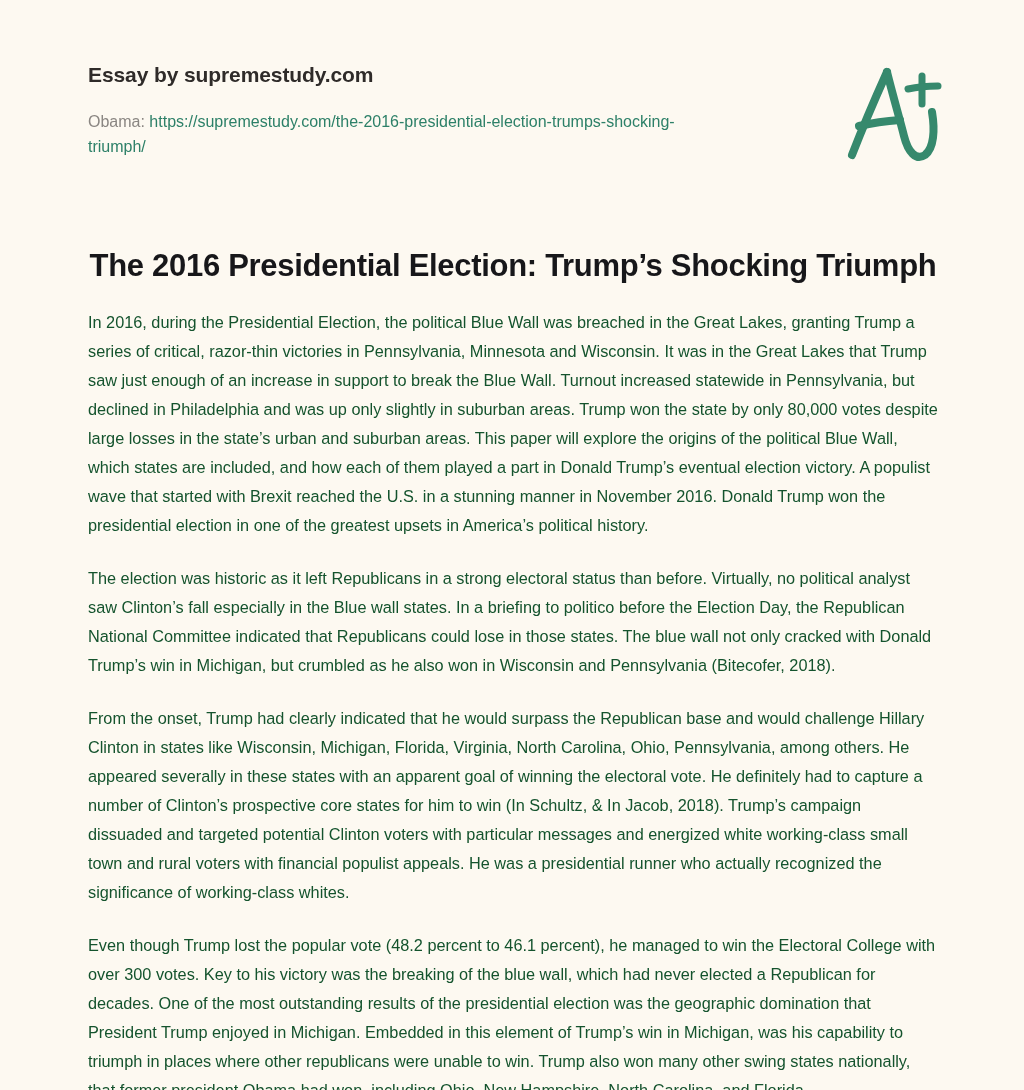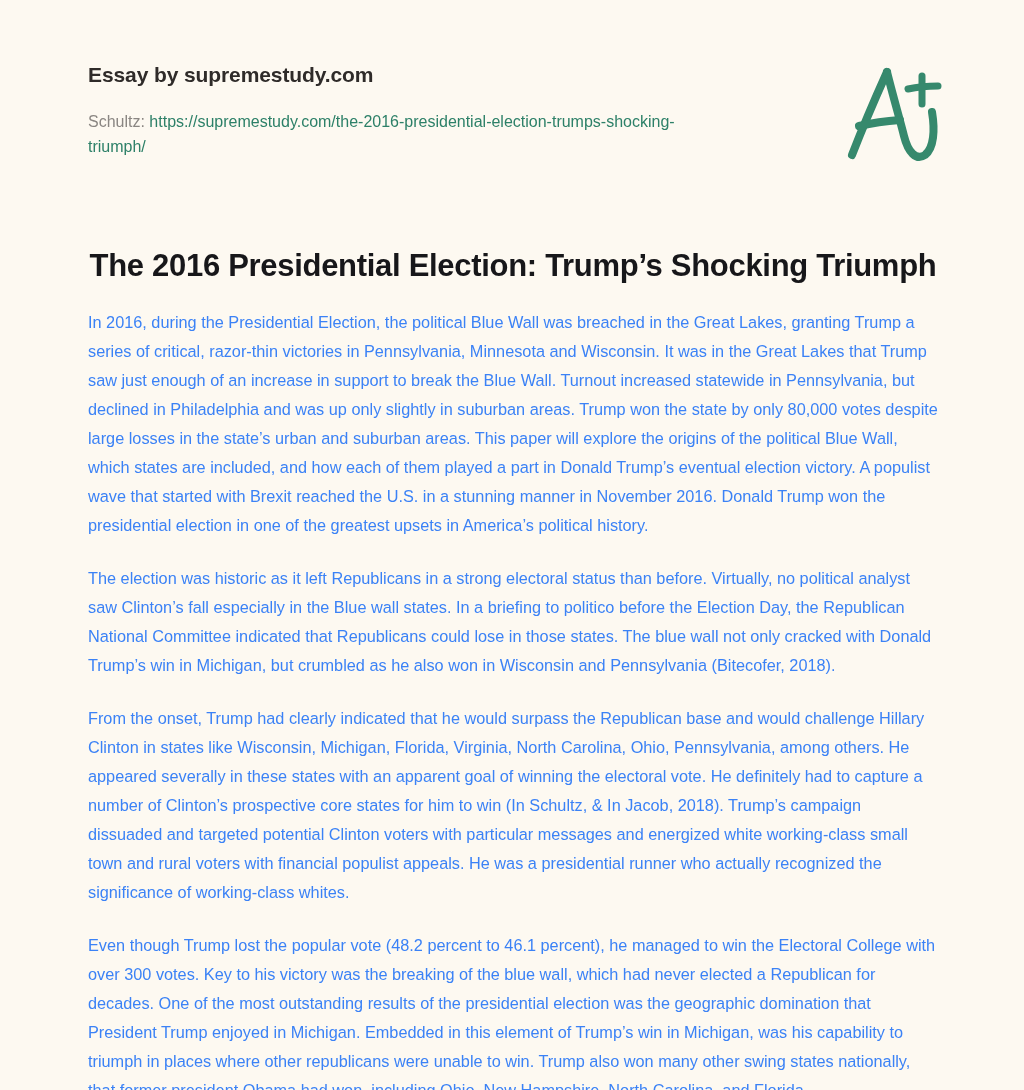--- a/index.html
+++ b/index.html
@@ -85,36 +85,36 @@
     letter-spacing: -0.3px;
     text-align: center;
   }
   .body-copy {
     margin-top: 24px;
   }
   .body-copy p {
     margin: 0 0 24px 0;
     font-size: 16.3px;
     line-height: 1.78;
-    color: #3b82f6;
+    color: #14532d;
     text-align: left;
   }
   .body-copy p:last-child {
     margin-bottom: 0;
   }
 </style>
 </head>
 <body>
 
 <div class="page">
 
   <div class="header">
     <div class="site-byline">Essay by supremestudy.com</div>
     <p class="source-line">
-      <span class="source-label">Schultz: </span><a class="source-url" href="#">https://supremestudy.com/the-2016-presidential-election-trumps-shocking-triumph/</a>
+      <span class="source-label">Obama: </span><a class="source-url" href="#">https://supremestudy.com/the-2016-presidential-election-trumps-shocking-triumph/</a>
     </p>
   </div>
 
   <div class="logo">
     <svg viewBox="0 0 118 112" xmlns="http://www.w3.org/2000/svg">
       <g fill="none" stroke="#36896d" stroke-linecap="round" stroke-linejoin="round">
 
         <path d="M53 10 C 44 30, 30 62, 18 93" stroke-width="8"></path>
 
         <path d="M53 10 C 59 34, 66 58, 70 74 C 74 90, 82 99, 91 93 C 100 86, 101 68, 98 50" stroke-width="8"></path>

